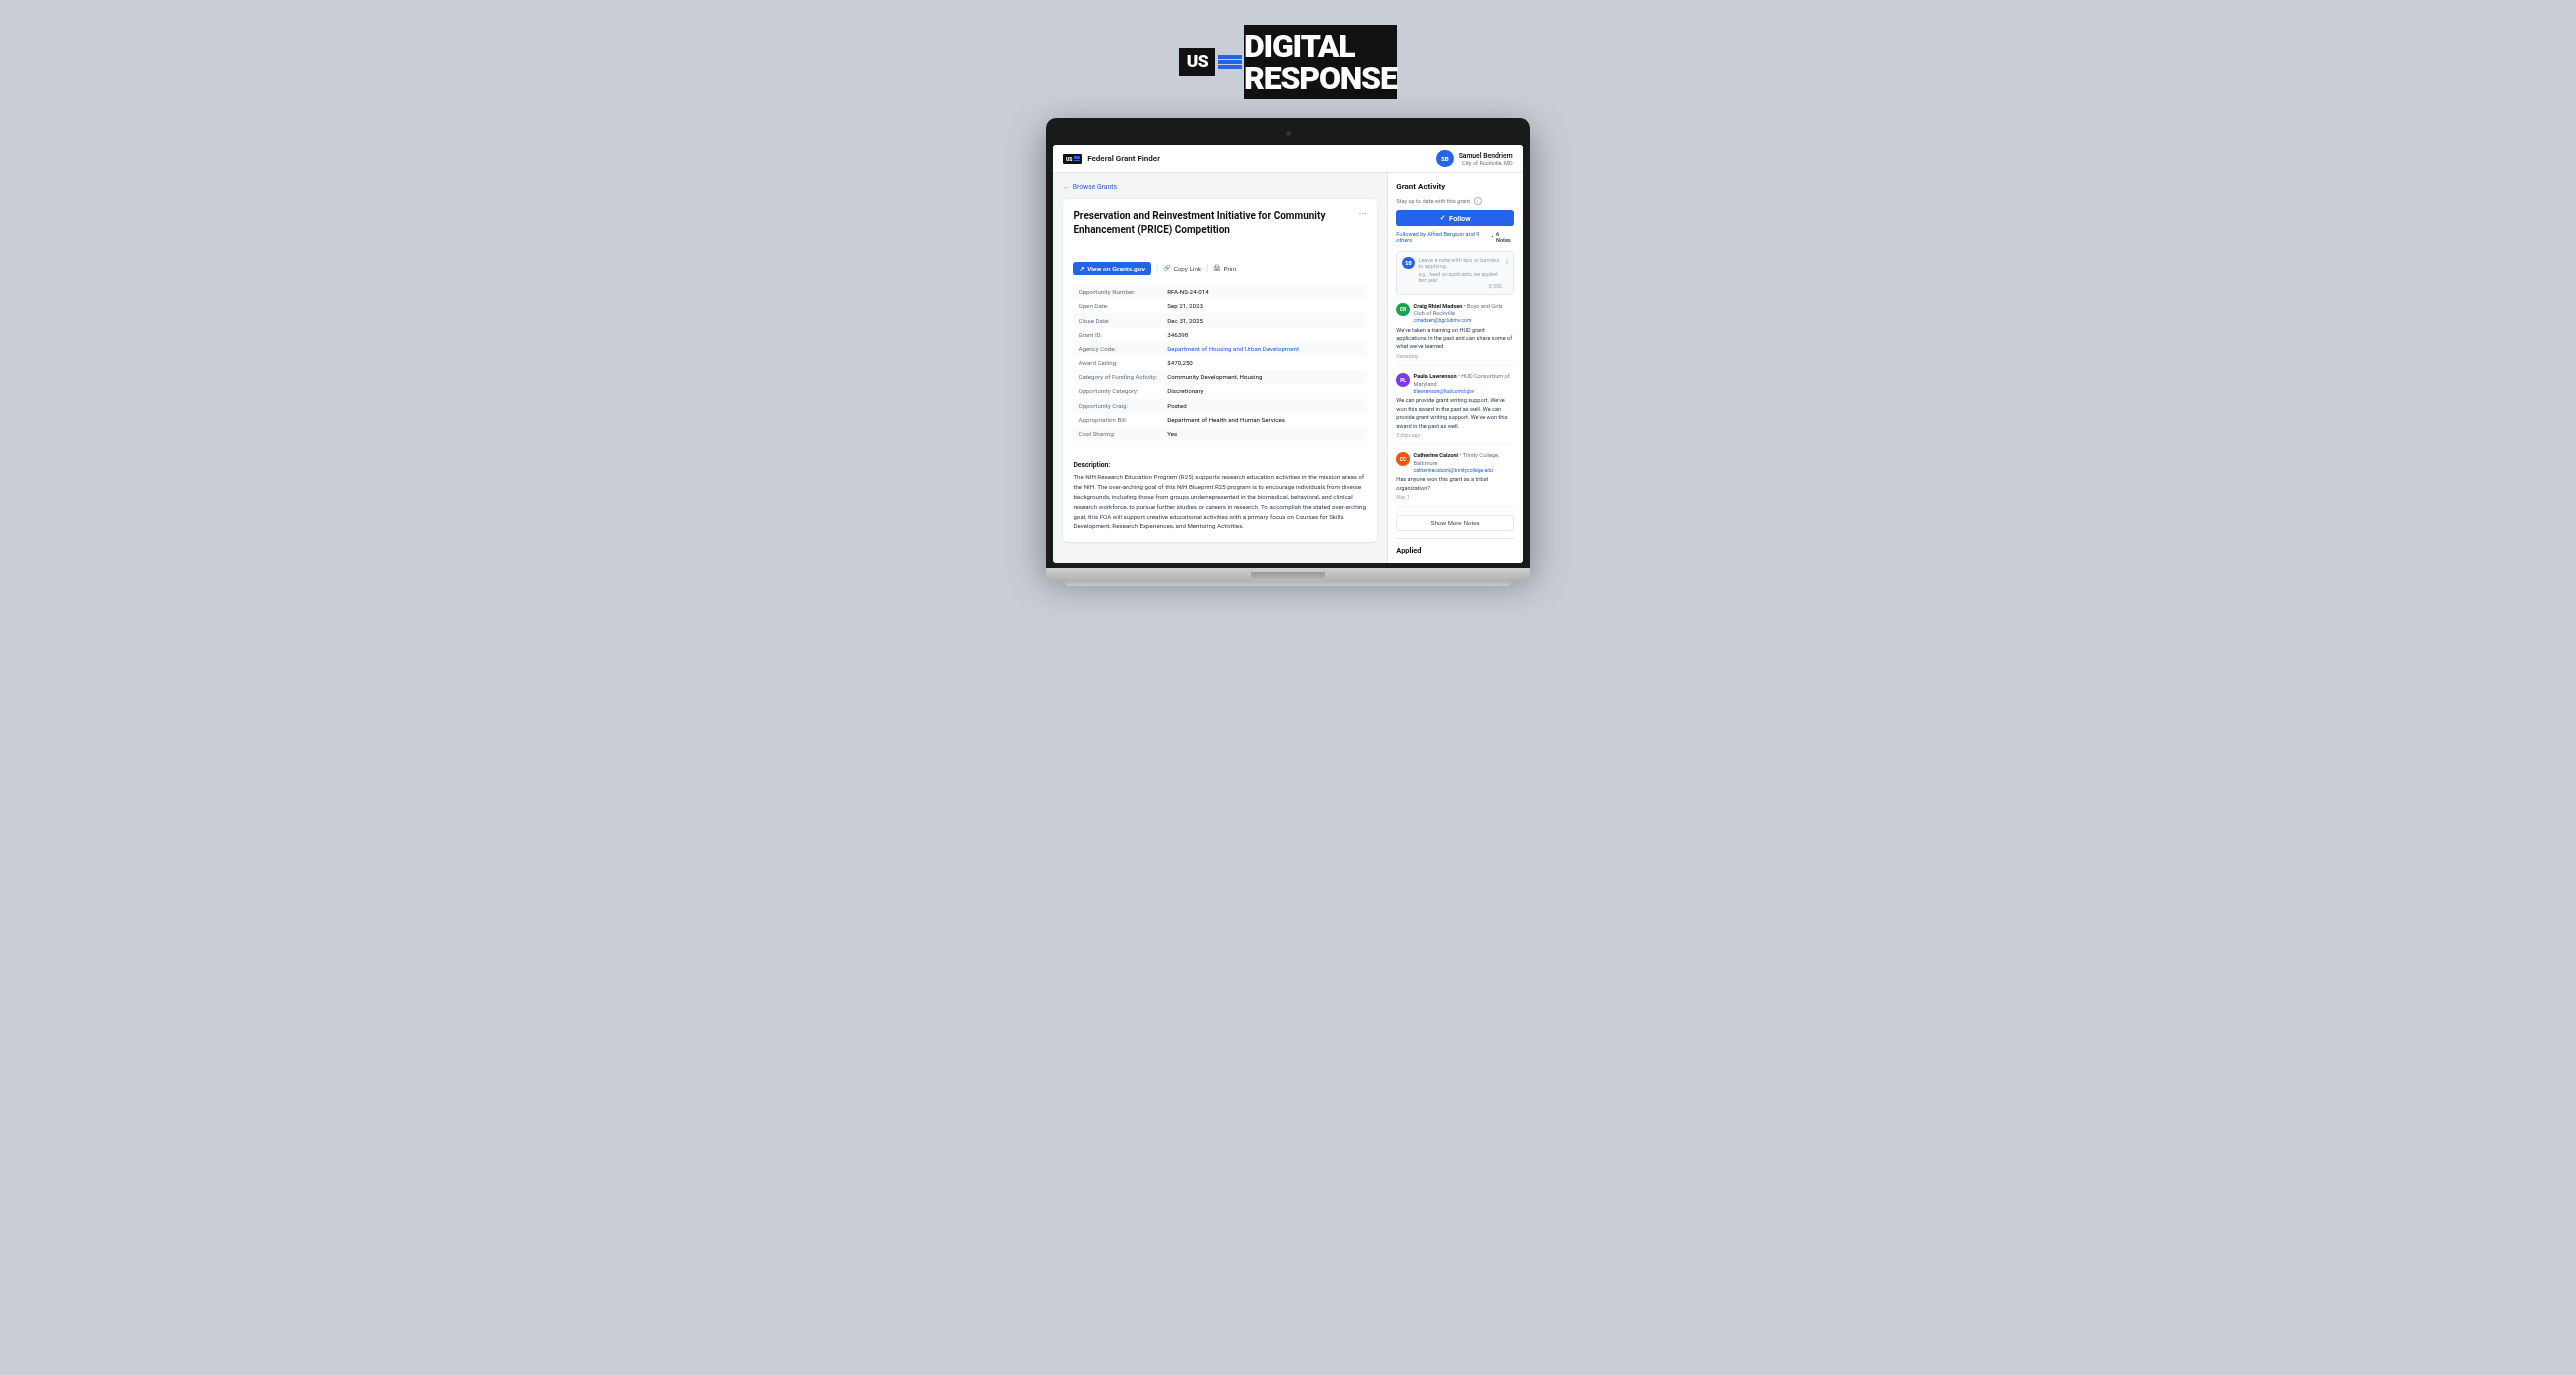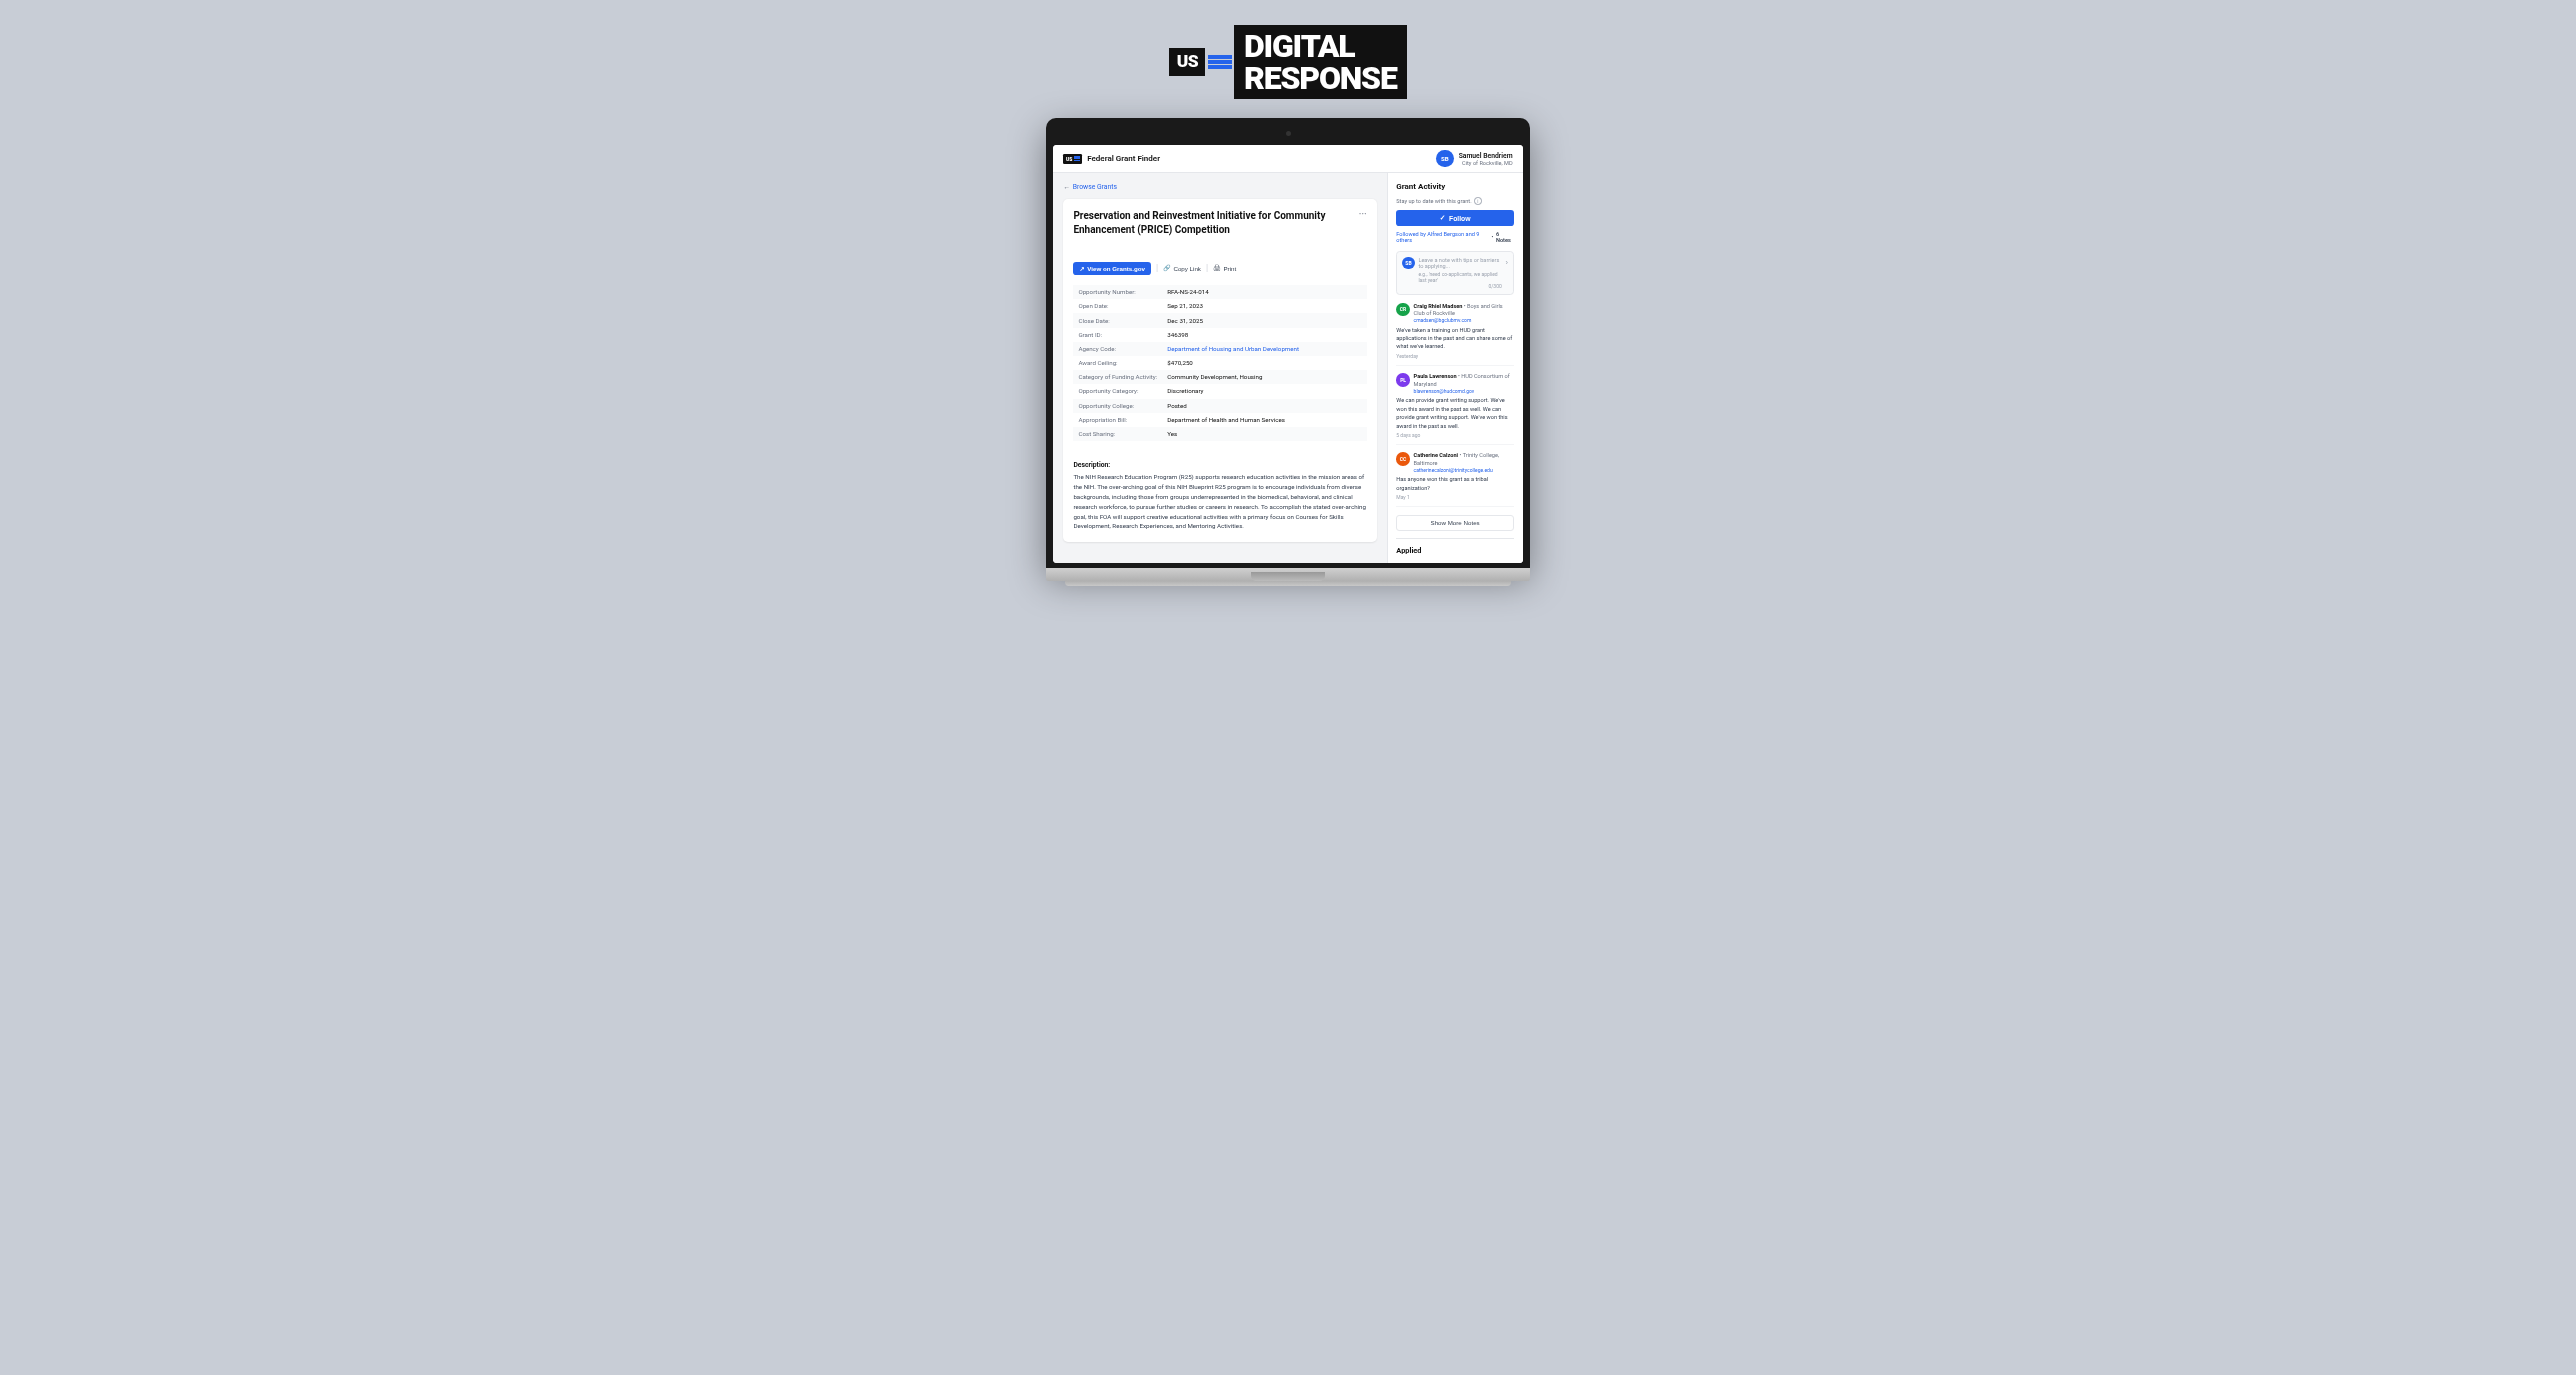--- a/index.html
+++ b/index.html
@@ -46,21 +46,21 @@
     .logo-stripe {
       height: 3.1px;
       width: 23.6px;
       background: #2563eb;
     }
     .logo-right {
       background: #111;
       color: white;
       font-size: 32px;
       font-weight: 900;
-      padding: 5px 10px;
+      padding: 5px 0;
       letter-spacing: -1.2px;
       line-height: 1;
     }
 
     
     .laptop-container {
       position: relative;
       width: 484px;
     }
     .laptop-screen-frame {
@@ -626,21 +626,21 @@
                   </tr>
                   <tr>
                     <td class="detail-label">Category of Funding Activity:</td>
                     <td class="detail-value">Community Development, Housing</td>
                   </tr>
                   <tr>
                     <td class="detail-label">Opportunity Category:</td>
                     <td class="detail-value">Discretionary</td>
                   </tr>
                   <tr>
-                    <td class="detail-label">Opportunity College:</td>
+                    <td class="detail-label">Opportunity Craig:</td>
                     <td class="detail-value">Posted</td>
                   </tr>
                   <tr>
                     <td class="detail-label">Appropriation Bill:</td>
                     <td class="detail-value">Department of Health and Human Services</td>
                   </tr>
                   <tr>
                     <td class="detail-label">Cost Sharing:</td>
                     <td class="detail-value">Yes</td>
                   </tr>

